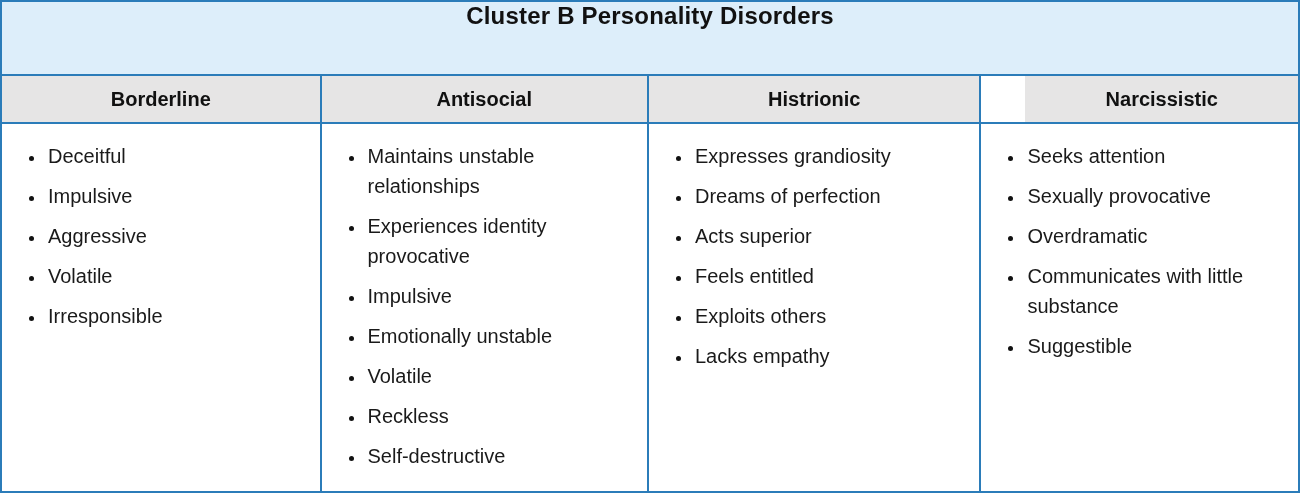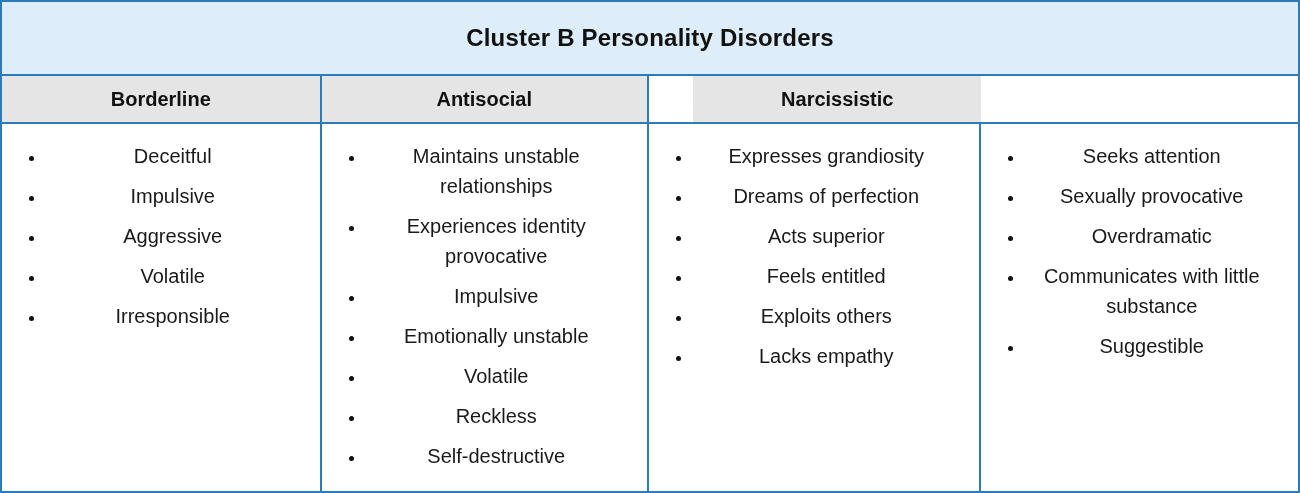--- a/index.html
+++ b/index.html
@@ -24,21 +24,21 @@
     background: var(--body_bg);
     display: flex;
     flex-direction: column;
   }
   .title-row {
     height: 74px;
     flex: 0 0 74px;
     background: var(--title_bg);
     border-bottom: 2px solid var(--border);
     display: flex;
-    align-items: center;
+    align-items: flex-start;
     justify-content: center;
   }
   .title-row h1 {
     margin: 0;
     font-size: 24px;
     font-weight: bold;
     letter-spacing: 0.2px;
     color: #111;
   }
   .cols {
@@ -70,21 +70,20 @@
     padding: 17px 22px 0 0;
     overflow: hidden;
   }
   .body-cell:last-child { border-right: none; }
   .trait-list {
     margin: 0;
     padding: 0 0 0 44px;
     font-size: 20px;
     line-height: 30px;
     list-style: disc outside;
-    text-align: center;
   }
   .trait-list li {
     margin: 0 0 10px 0;
     padding-left: 2px;
   }
   .trait-list li::marker {
     color: #111;
     font-size: 18px;
   }
 </style>
@@ -93,20 +92,21 @@
 
 <div class="figure-table">
 
   <div class="title-row">
     <h1>Cluster B Personality Disorders</h1>
   </div>
 
   <div class="cols header-row">
     <div class="header-cell">Borderline</div>
     <div class="header-cell">Antisocial</div>
+    <div class="header-cell">Histrionic</div>
     <div class="header-cell">Narcissistic</div>
   </div>
 
   <div class="cols body-row">
     <div class="body-cell">
       <ul class="trait-list">
           <li>Deceitful</li>
           <li>Impulsive</li>
           <li>Aggressive</li>
           <li>Volatile</li>

